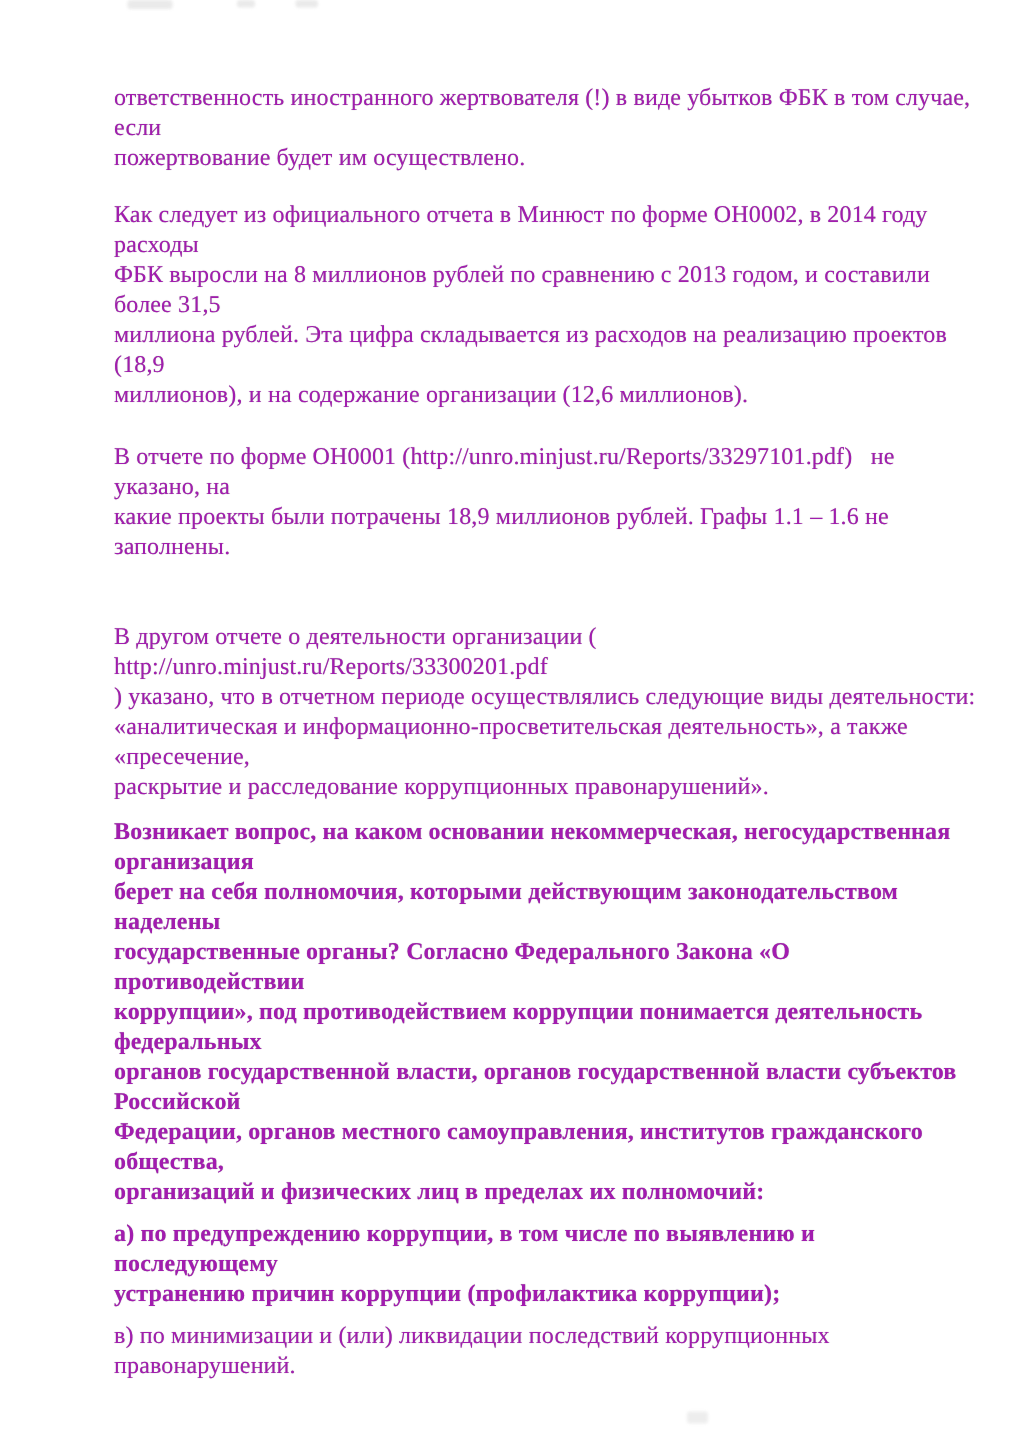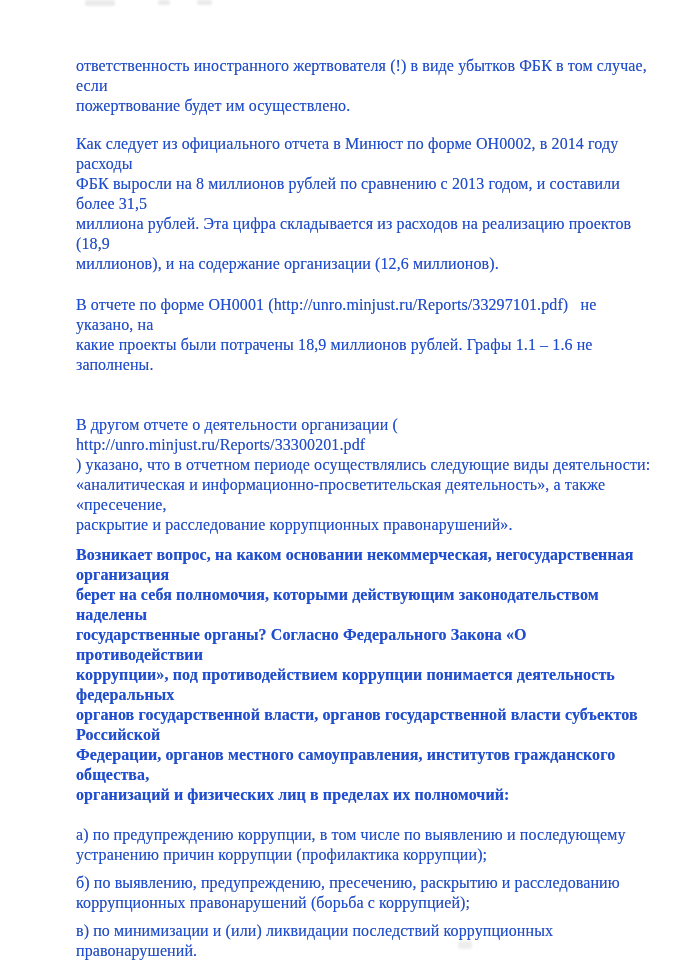--- a/index.html
+++ b/index.html
@@ -7,21 +7,21 @@
     padding: 0;
     background: #ffffff;
   }
   .page {
     position: relative;
     width: 679px;
     height: 960px;
     background: #ffffff;
     overflow: hidden;
     font-family: "Liberation Serif", "DejaVu Serif", serif;
-    color: #1d4ed8;
+    color: #a21caf;
   }
   .content {
     position: absolute;
     top: 56px;
     left: 76px;
     width: 578px;
   }
   .para, .heading, .list-item {
     font-size: 16px;
     line-height: 20px;
@@ -32,21 +32,21 @@
   }
   .heading {
     font-weight: bold;
     margin-top: 34px;
   }
   .mt-p2 { margin-top: 18px; font-family: Liberation Serif, serif; }
   .mt-p3 { margin-top: 21px; }
   .mt-p4 { margin-top: 40px; }
   .mt-p5 { margin-top: 10px; font-weight: bold; }
   .mt-sm { margin-top: 8px; }
-  .mt-a  { margin-top: 20px; }
+  .mt-a  { margin-top: 8px; font-weight: bold; }
   
   .smudge {
     position: absolute;
     background: #d9d9d9;
     filter: blur(1.2px);
     opacity: 0.55;
     border-radius: 2px;
   }
   .smudge-1 { left: 85px;  top: 0; width: 30px; height: 6px; }
   .smudge-2 { left: 158px; top: 0; width: 12px; height: 5px; }
@@ -85,20 +85,18 @@
 берет на себя полномочия, которыми действующим законодательством наделены
 государственные органы? Согласно Федерального Закона «О противодействии
 коррупции», под противодействием коррупции понимается деятельность федеральных
 органов государственной власти, органов государственной власти субъектов Российской
 Федерации, органов местного самоуправления, институтов гражданского общества,
 организаций и физических лиц в пределах их полномочий:</p>
 
     <p class="list-item mt-a">а) по предупреждению коррупции, в том числе по выявлению и последующему
 устранению причин коррупции (профилактика коррупции);</p>
 
-    <p class="list-item mt-sm">б) по выявлению, предупреждению, пресечению, раскрытию и расследованию
-коррупционных правонарушений (борьба с коррупцией);</p>
 
     <p class="list-item mt-sm">в) по минимизации и (или) ликвидации последствий коррупционных правонарушений.</p>
 
   </div>
 
 </div>
 
 </body></html>

